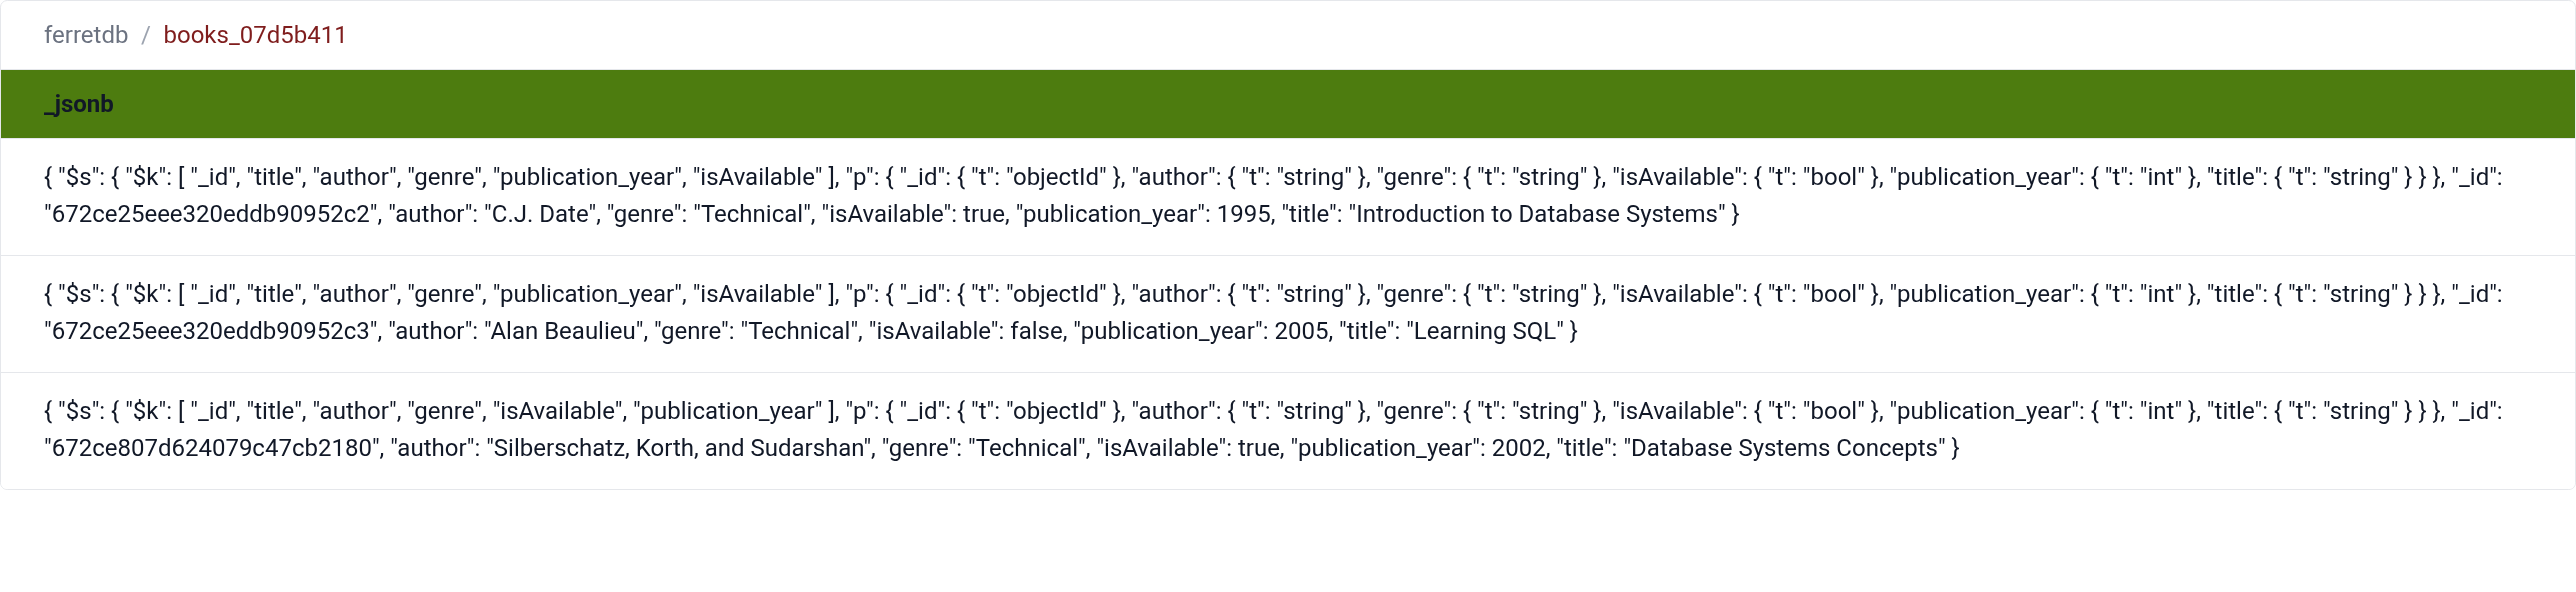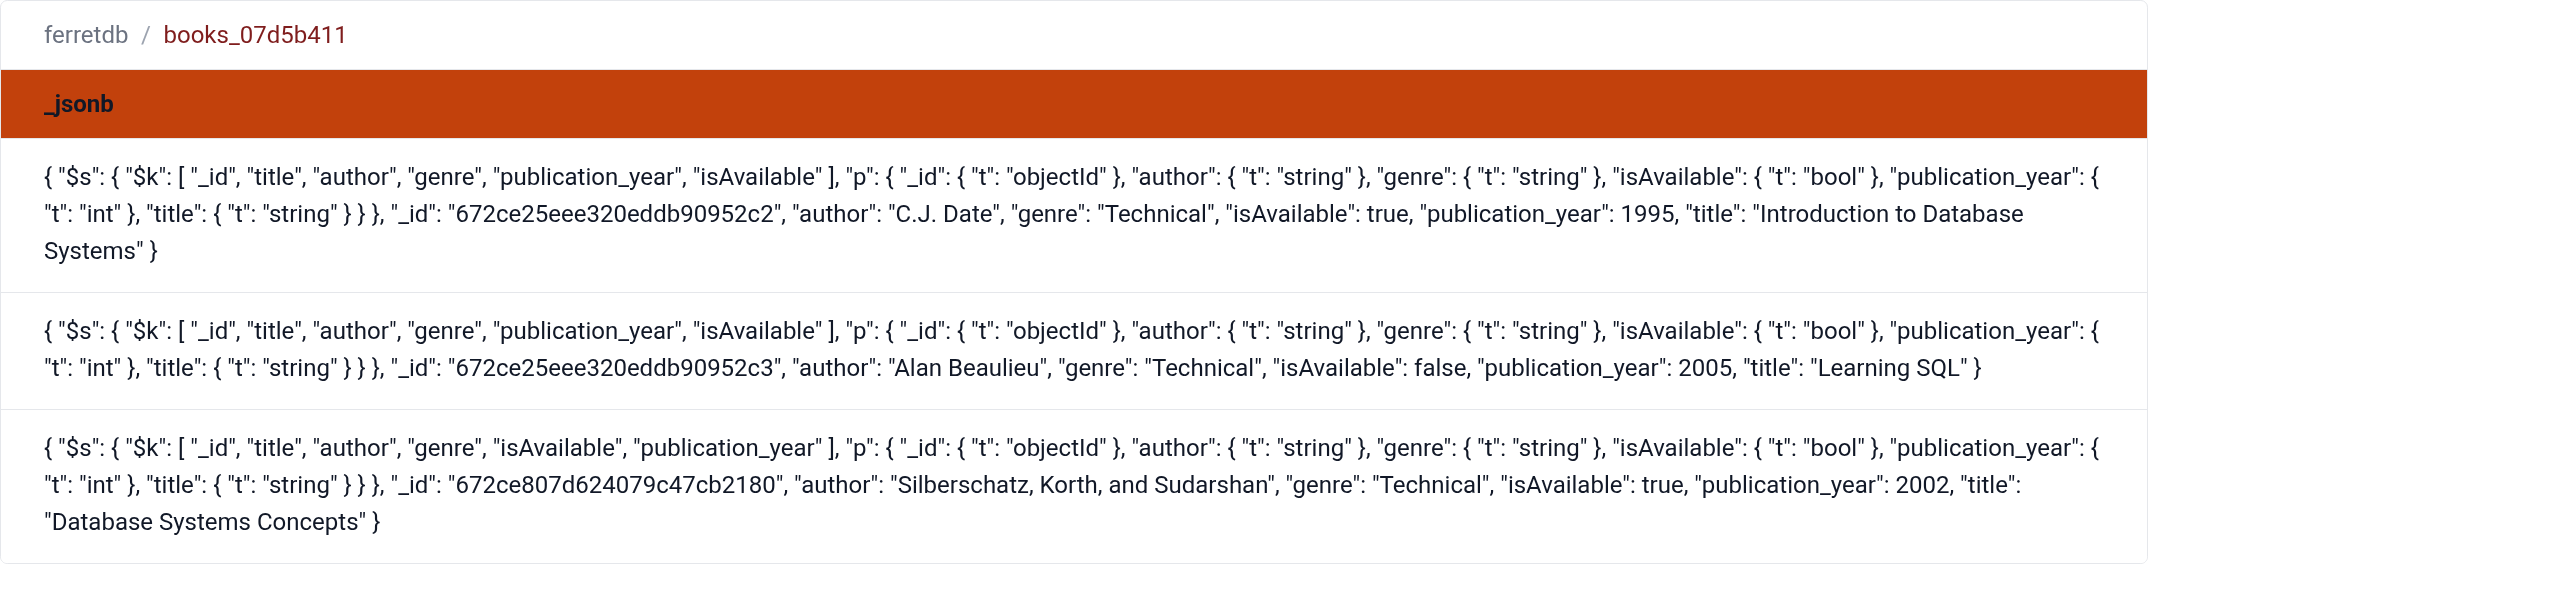--- a/index.html
+++ b/index.html
@@ -7,21 +7,21 @@
       padding: 0;
       box-sizing: border-box;
     }
     body {
       font-family: -apple-system, BlinkMacSystemFont, "Segoe UI", Roboto, "Helvetica Neue", Arial, sans-serif;
       background: #fff;
       color: #1a1a1a;
       font-size: 24px;
     }
     .container {
-      width: 2148px;
+      width: 2576px;
       border: 0.9px solid #e5e7eb;
       border-radius: 7.2px;
       overflow: hidden;
     }
     .breadcrumb {
       padding: 20px 43px;
       border-bottom: 0.9px solid #e5e7eb;
       display: flex;
       align-items: center;
       gap: 12.6px;
@@ -35,21 +35,21 @@
       color: #9ca3af;
     }
     .breadcrumb-current {
       color: #7f1d1d;
     }
     .header-row {
       padding: 20px 43px;
       border-bottom: 0.9px solid #e5e7eb;
       font-weight: 700;
       color: #111827;
-      background: #c2410c;
+      background: #4d7c0f;
     }
     .data-row {
       padding: 20px 43px 21.5px 43px;
       border-bottom: 0.9px solid #e5e7eb;
       color: #111827;
       line-height: 1.55;
       word-break: break-word;
       background: #fff;
     }
     .data-row:last-child {

